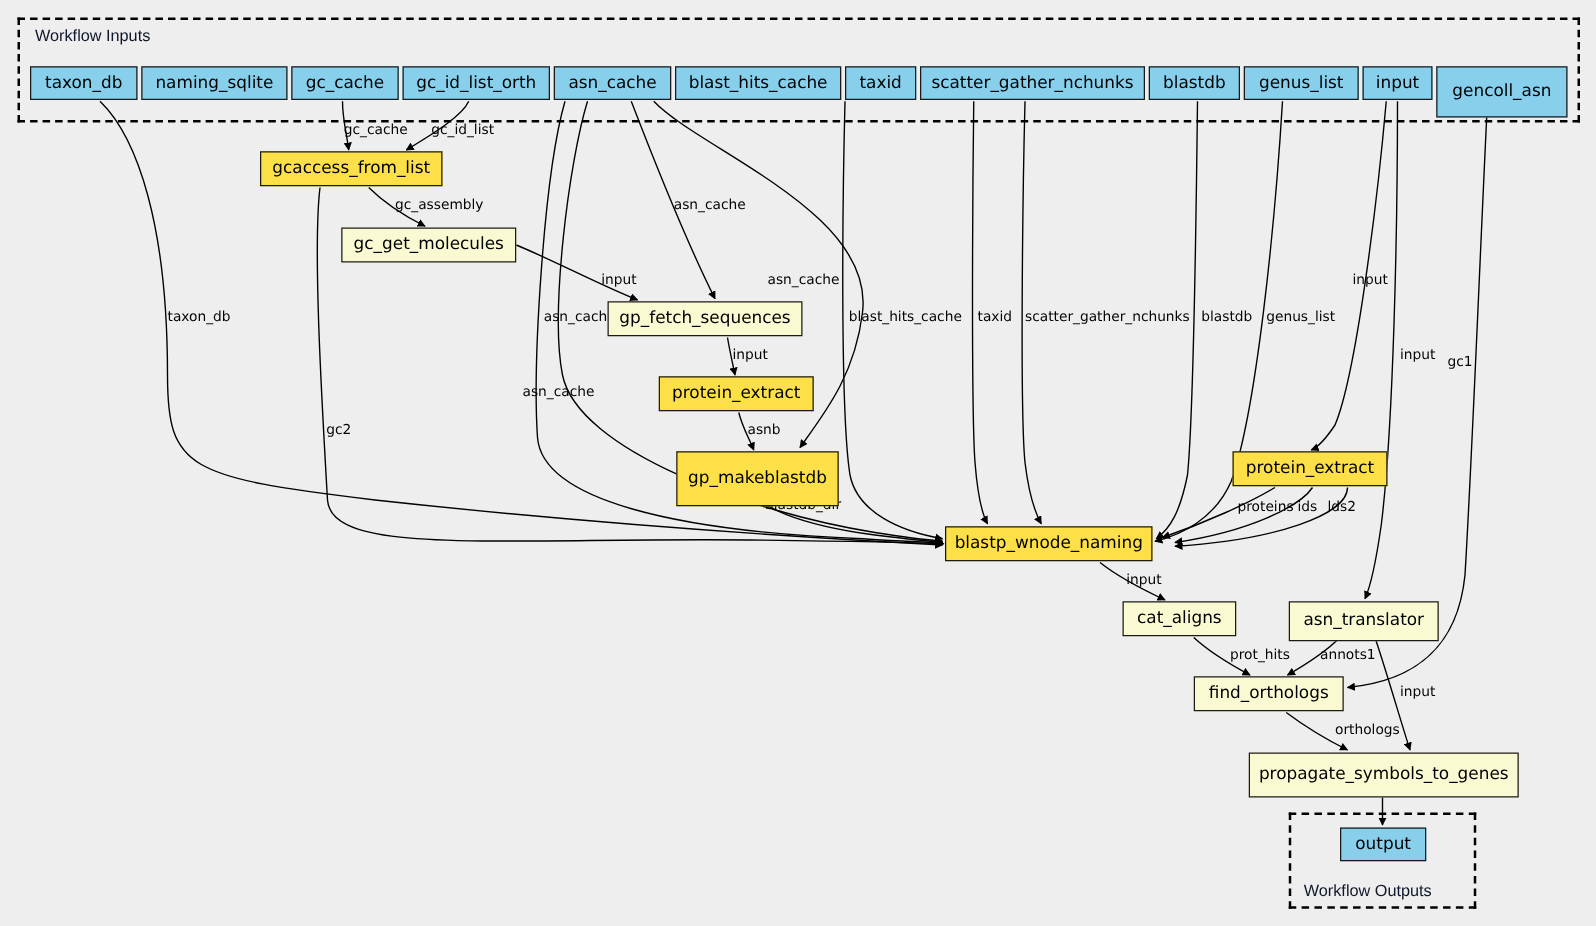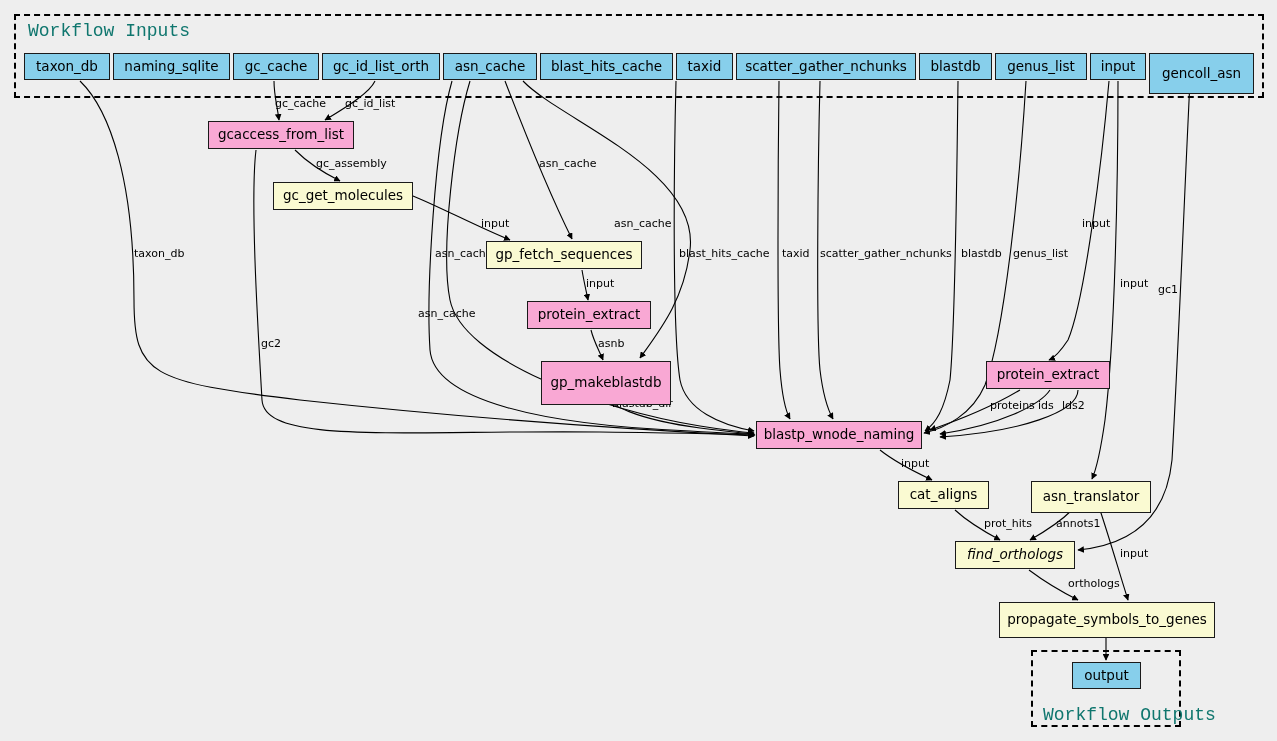--- a/index.html
+++ b/index.html
@@ -38,40 +38,40 @@
     line-height: 1;
   }
   .cluster {
     position: absolute;
     border: 2px dashed #000000;
     background: transparent;
     box-sizing: border-box;
   }
   .cluster-label {
     position: absolute;
-    font-family: Liberation Mono, monospace;
-    font-size: 18px;
-    color: #0f766e;
+    font-family: Liberation Sans, sans-serif;
+    font-size: 13px;
+    color: #0f172a;
     white-space: nowrap;
   }
   .node {
     position: absolute;
     box-sizing: border-box;
     border: 1.4px solid #1a1a1a;
     display: flex;
     align-items: center;
     justify-content: center;
     font-family: "DejaVu Sans", sans-serif;
     font-size: 13.5px;
     color: #000000;
     white-space: nowrap;
     line-height: 1;
   }
   .node.io      { background: #87cfeb; }
-  .node.process { background: #f9a8d4; }
+  .node.process { background: #fde047; }
   .node.tool    { background: #fafad2; }
 </style>
 </head>
 <body>
 
 <div id="canvas">
 
   <svg id="edge-layer" viewBox="0 0 1277 741" xmlns="http://www.w3.org/2000/svg">
     <defs>
       <marker id="arrow" viewBox="0 0 10 10" refX="9" refY="5" markerWidth="6" markerHeight="6" orient="auto-start-reverse">
@@ -206,21 +206,21 @@
       </div>
       <div class="node process" style="left: 756px; top: 421px; width: 166px; height: 28px;">
         <span>blastp_wnode_naming</span>
       </div>
       <div class="node tool" style="left: 898px; top: 481px; width: 91px; height: 28px;">
         <span>cat_aligns</span>
       </div>
       <div class="node tool" style="left: 1031px; top: 481px; width: 120px; height: 32px;">
         <span>asn_translator</span>
       </div>
-      <div class="node tool" style="left: 955px; top: 541px; width: 120px; height: 28px; font-style: italic;">
+      <div class="node tool" style="left: 955px; top: 541px; width: 120px; height: 28px;">
         <span>find_orthologs</span>
       </div>
       <div class="node tool" style="left: 999px; top: 602px; width: 216px; height: 36px;">
         <span>propagate_symbols_to_genes</span>
       </div>
       <div class="node io" style="left: 1072px; top: 662px; width: 69px; height: 27px;">
         <span>output</span>
       </div>
     </div>
 

